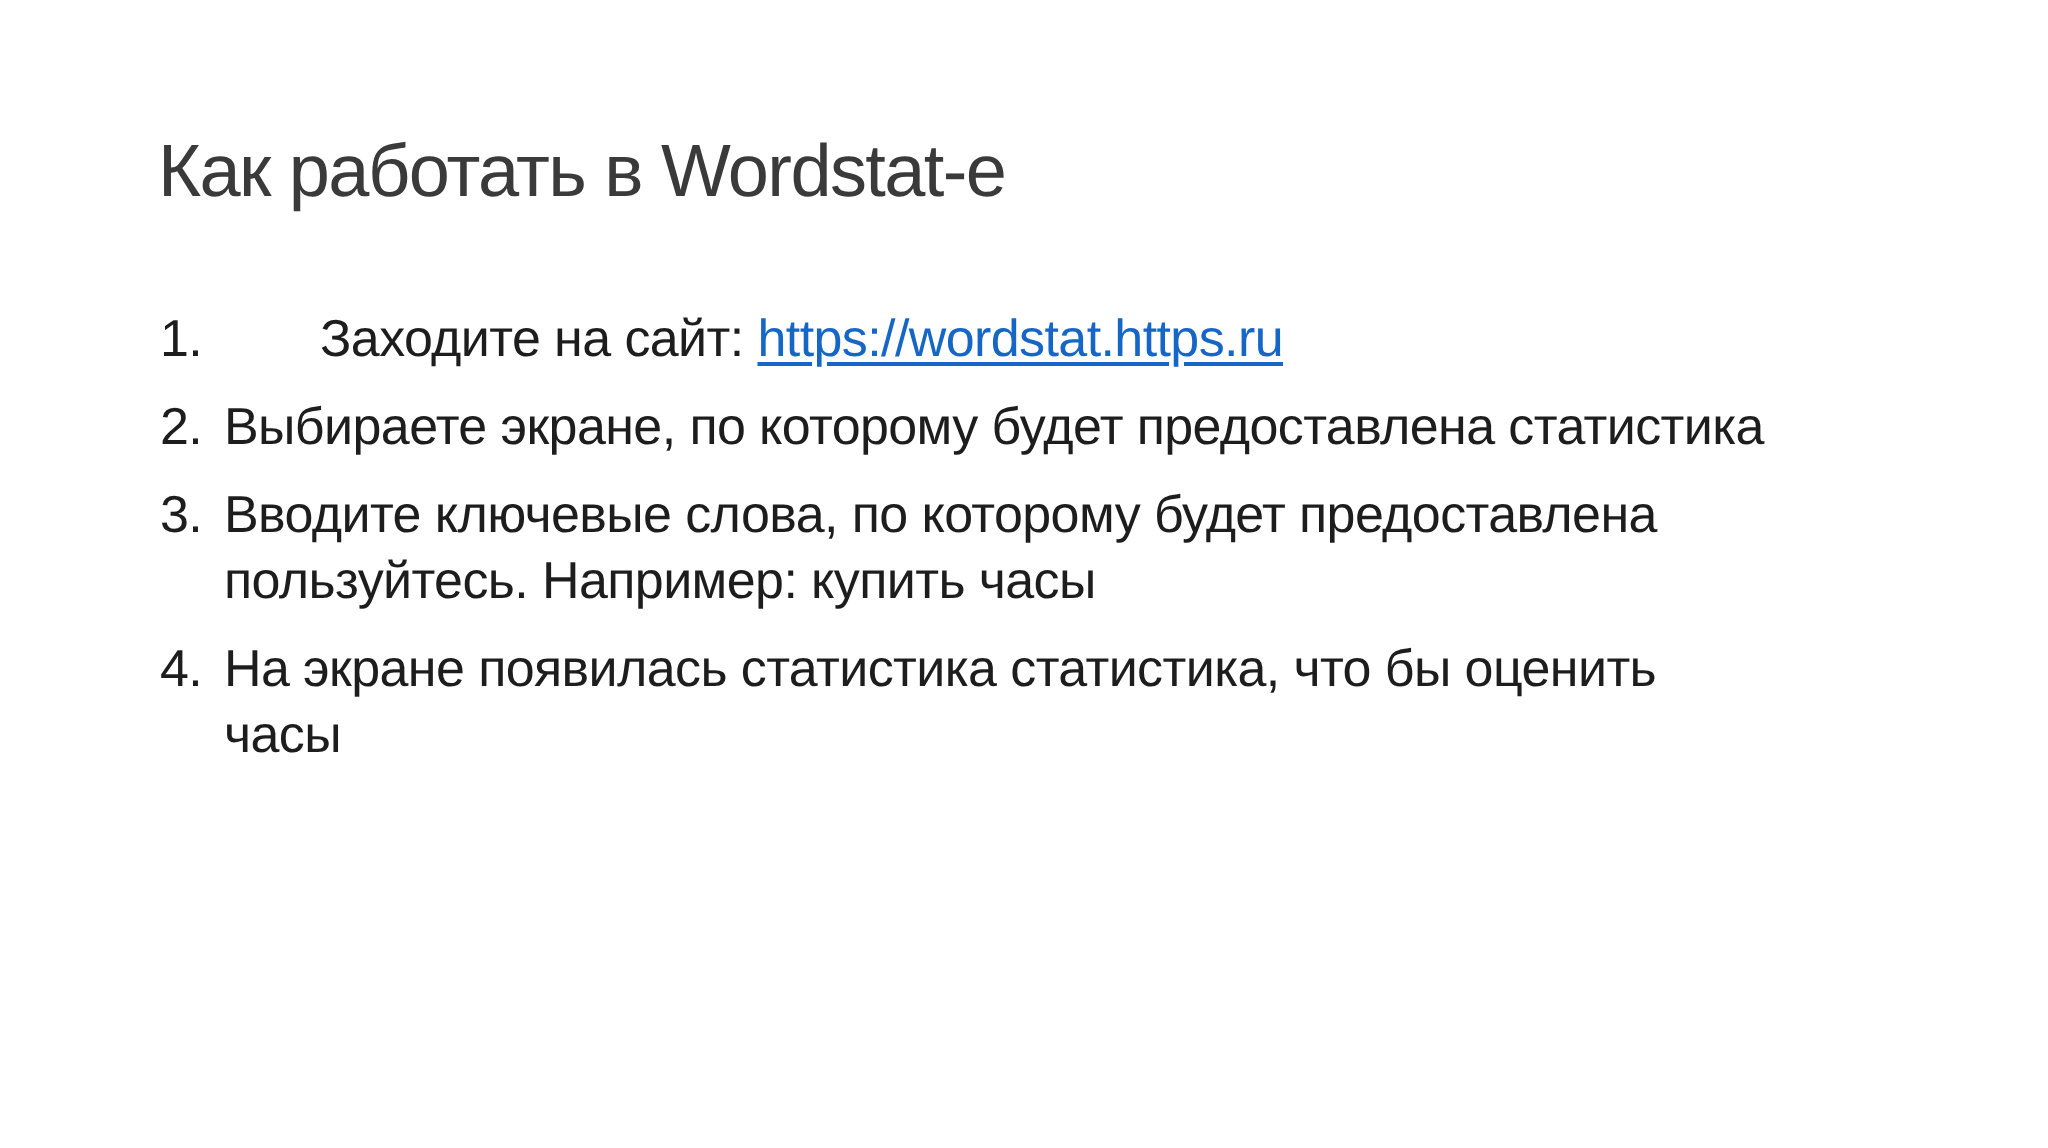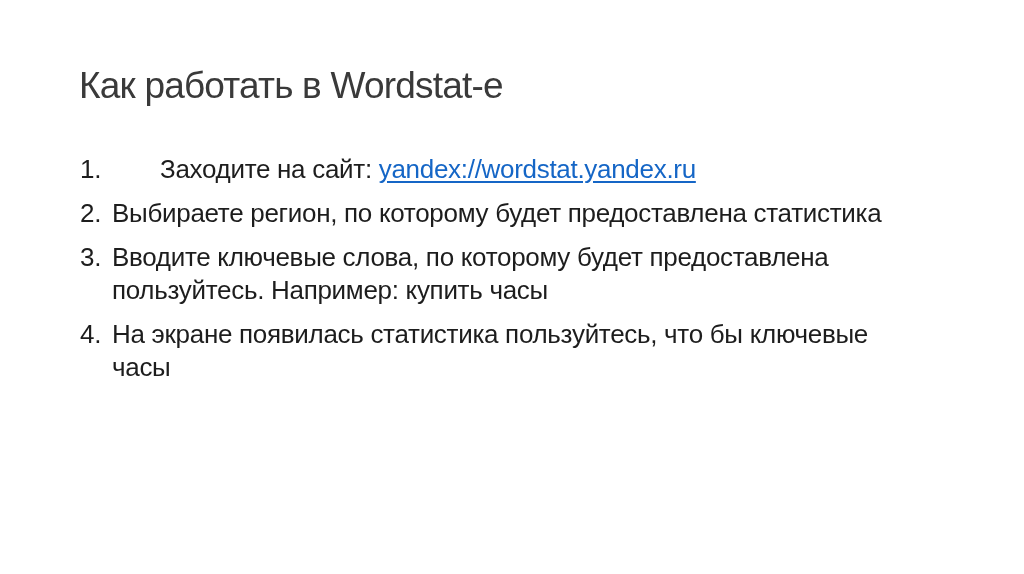--- a/index.html
+++ b/index.html
@@ -74,41 +74,41 @@
 
 <div class="slide">
 
   <h1 class="slide-title">Как работать в Wordstat-е</h1>
 
   <div class="instruction-list">
 
     <div class="list-item">
       <span class="list-item-number">1.</span>
       <span class="list-item-text">
-        <span class="text-line"><span class="inline-part">Заходите на сайт: </span><a class="site-link">yandex://wordstat.yandex.ru</a></span>
+        <span class="text-line"><span class="inline-part">Заходите на сайт: </span><a class="site-link">https://wordstat.https.ru</a></span>
       </span>
     </div>
 
     <div class="list-item">
       <span class="list-item-number">2.</span>
       <span class="list-item-text">
-        <span class="text-line">Выбираете регион, по которому будет предоставлена статистика</span>
+        <span class="text-line">Выбираете экране, по которому будет предоставлена статистика</span>
       </span>
     </div>
 
     <div class="list-item">
       <span class="list-item-number">3.</span>
       <span class="list-item-text">
         <span class="text-line">Вводите ключевые слова, по которому будет предоставлена</span>
         <span class="text-line">пользуйтесь. Например: купить часы</span>
       </span>
     </div>
 
     <div class="list-item">
       <span class="list-item-number">4.</span>
       <span class="list-item-text">
-        <span class="text-line">На экране появилась статистика пользуйтесь, что бы ключевые</span>
+        <span class="text-line">На экране появилась статистика статистика, что бы оценить</span>
         <span class="text-line">часы</span>
       </span>
     </div>
 
   </div>
 </div>
 
 </body></html>

